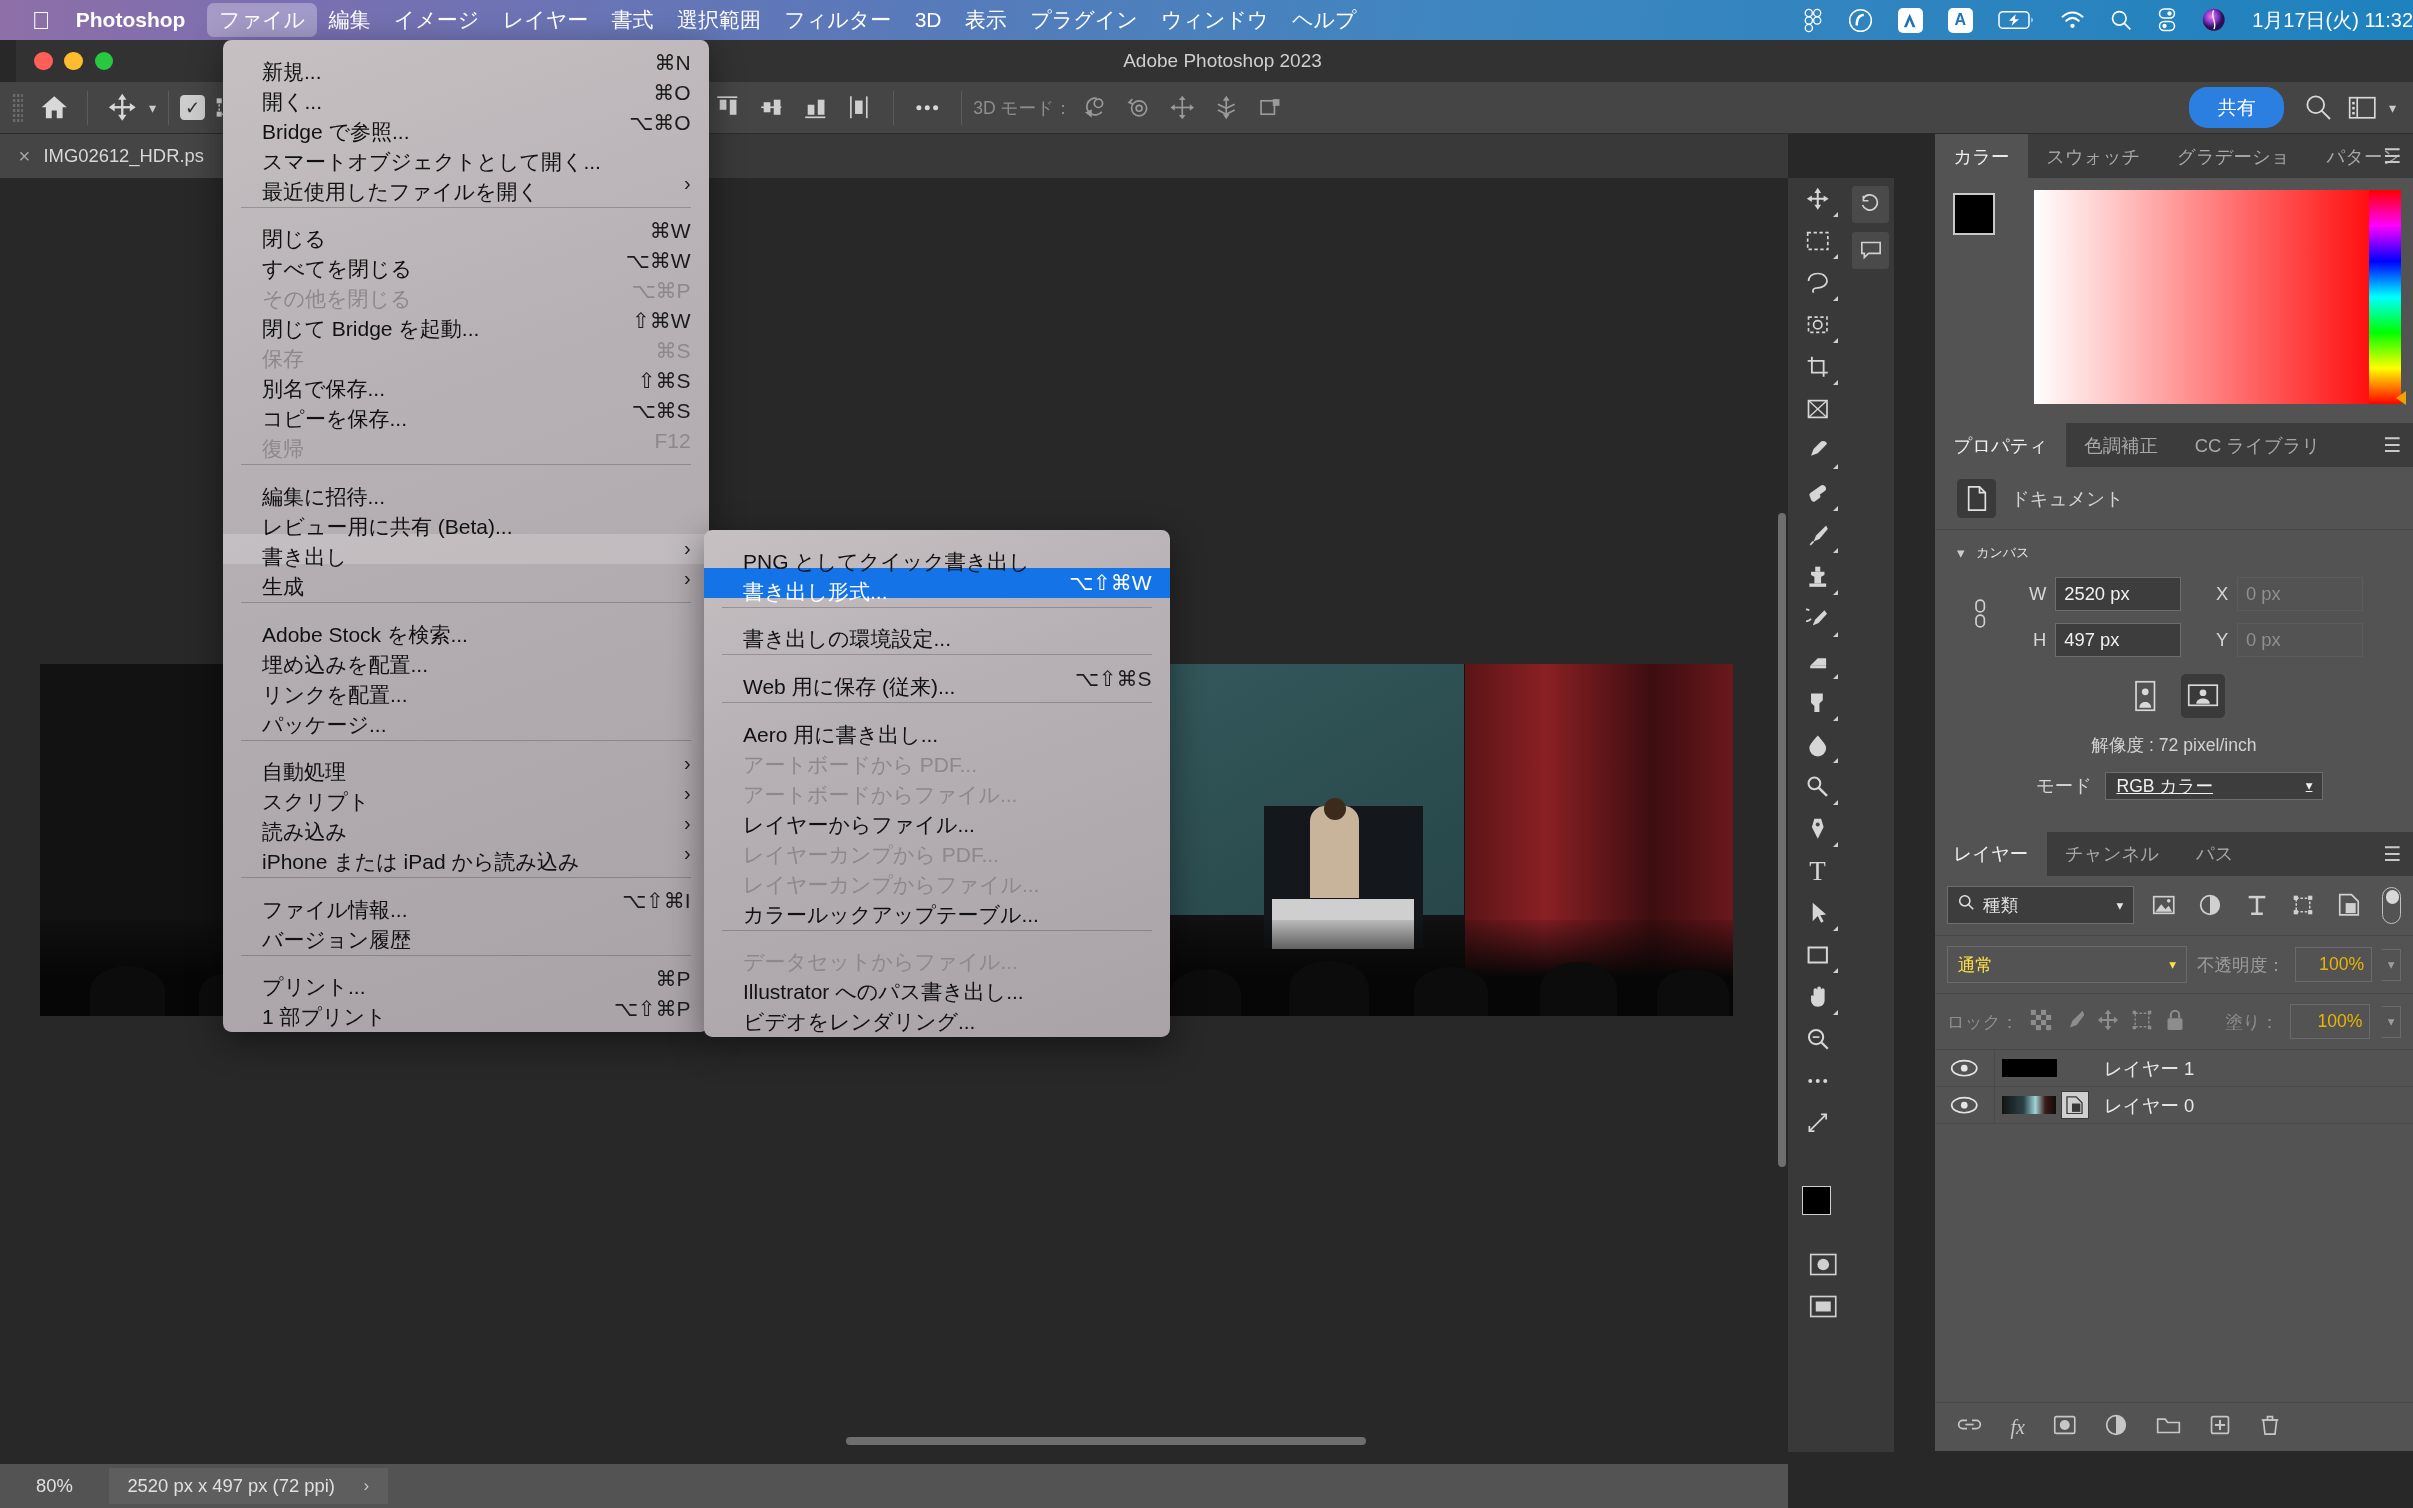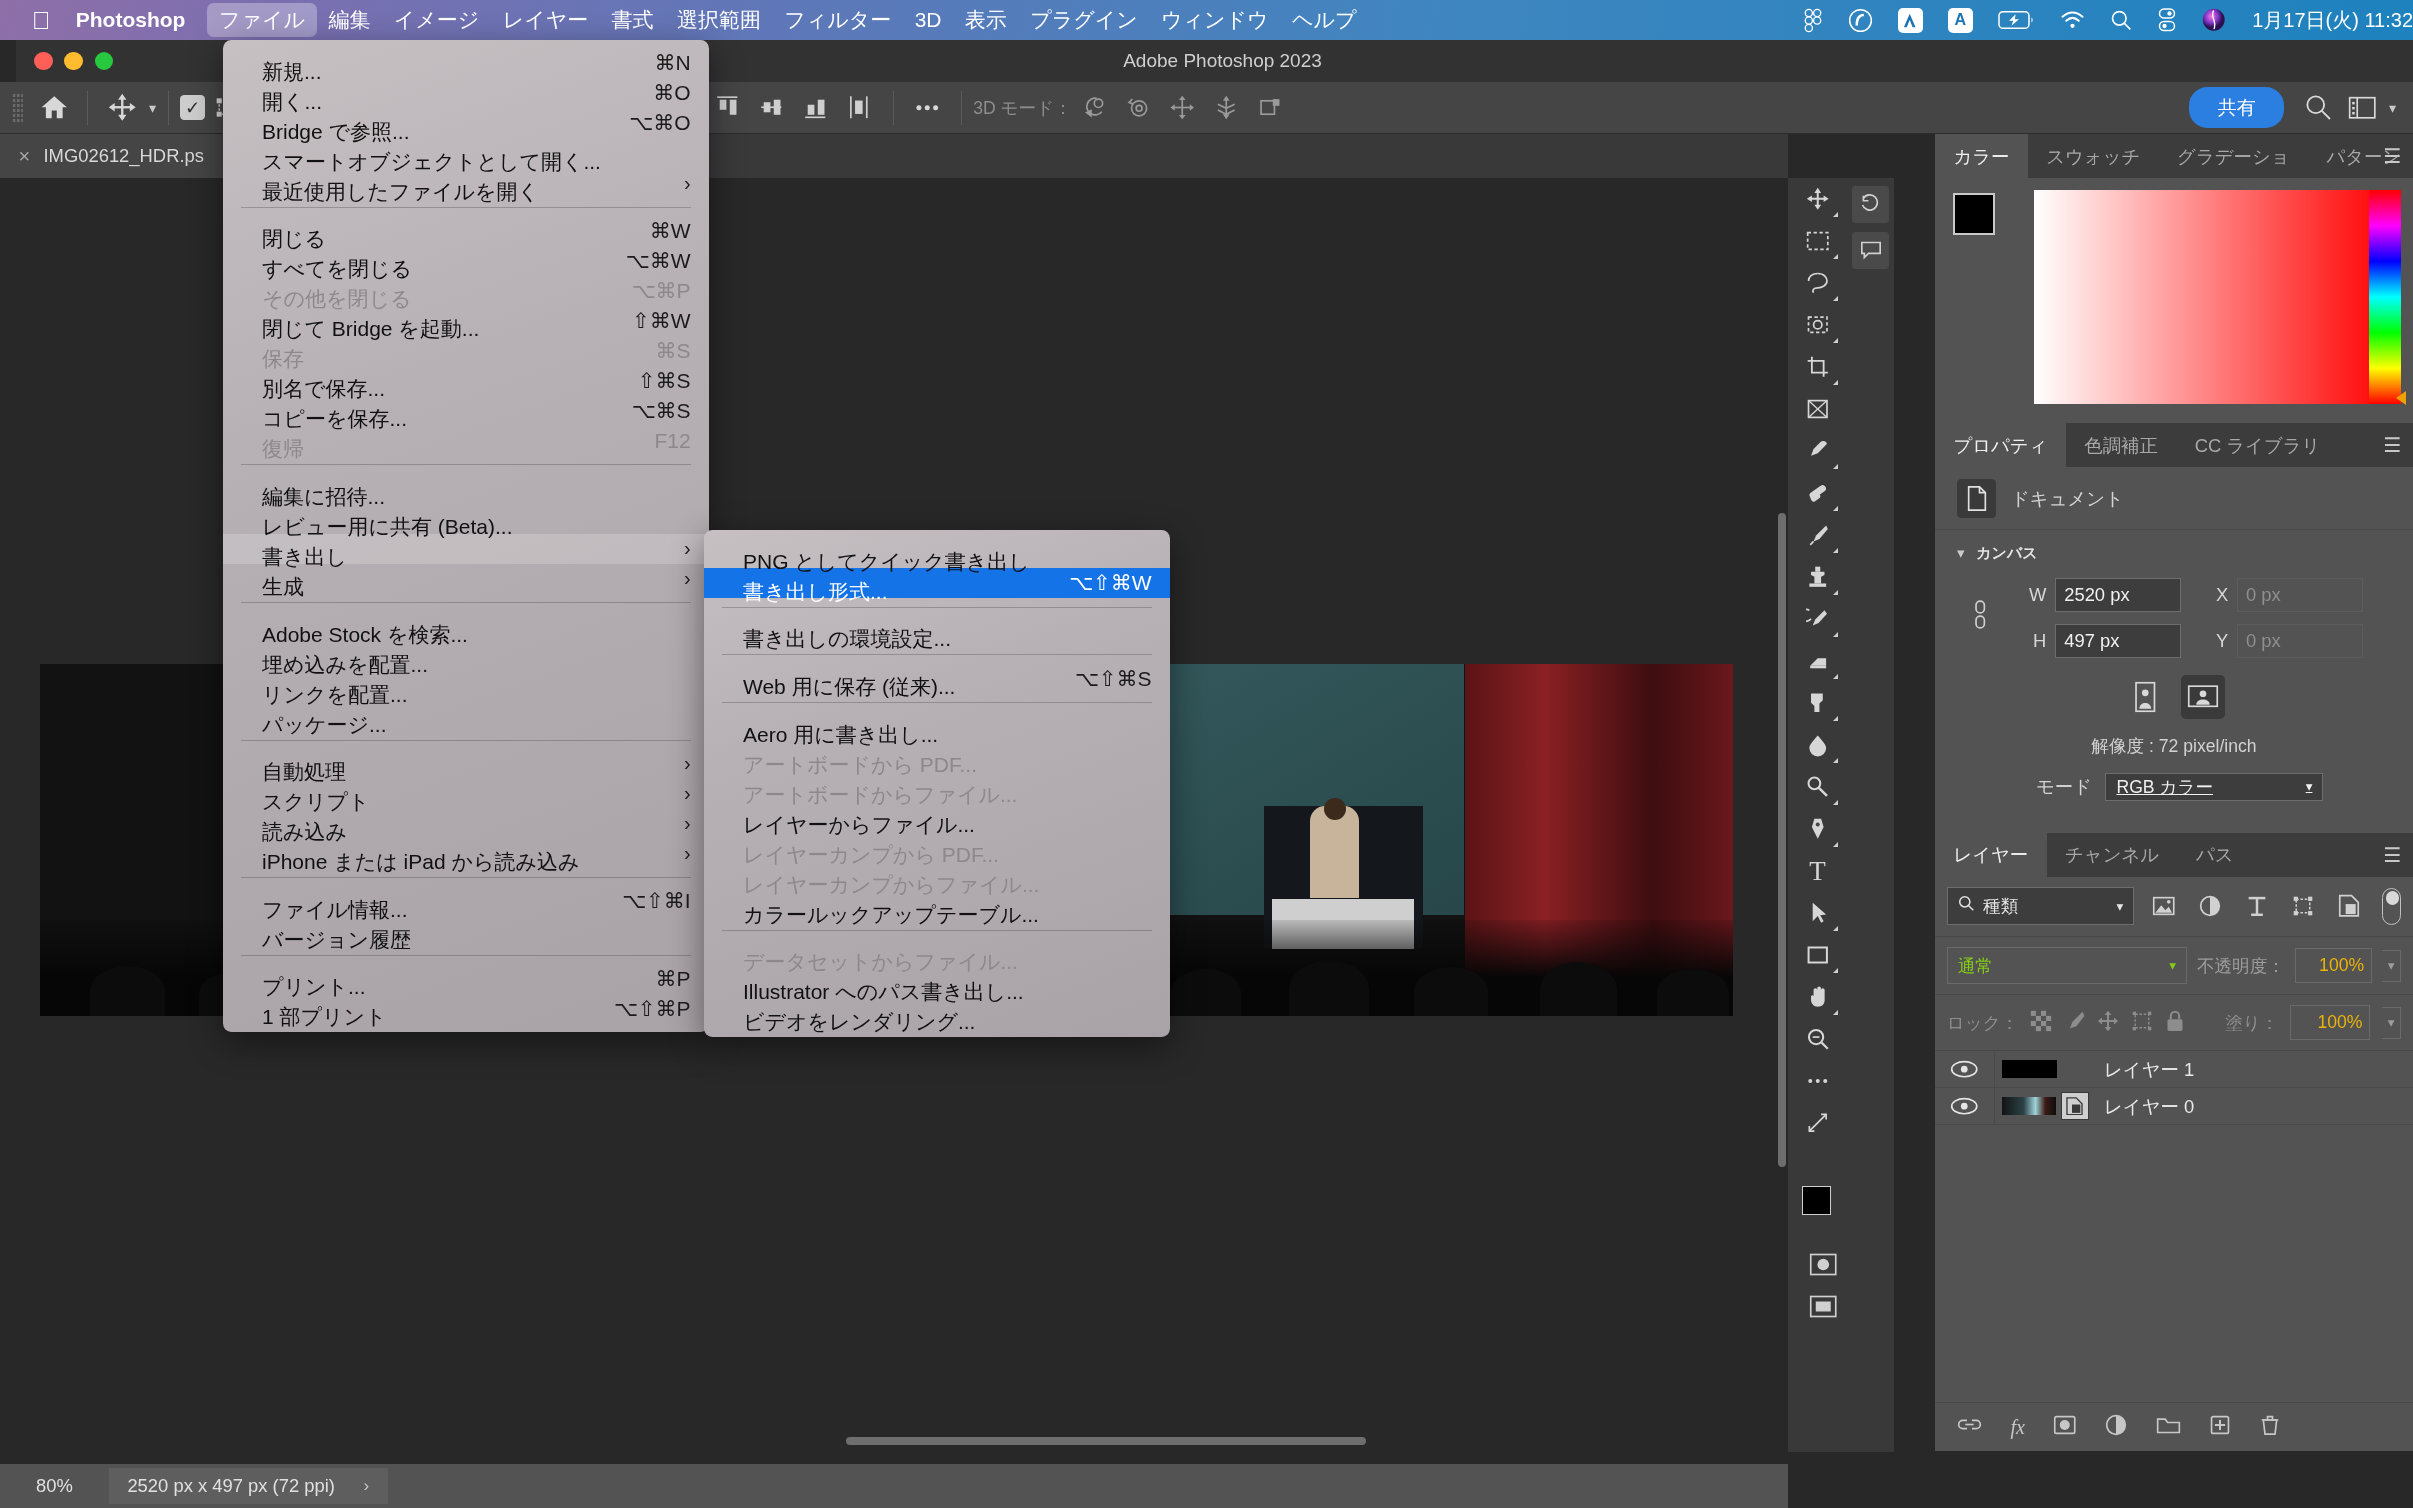--- a/index.html
+++ b/index.html
@@ -138,21 +138,21 @@
     border-top: 7.5px solid transparent; border-bottom: 7.5px solid transparent; border-right: 10px solid #f0a000; }
 
   .propbody { background: #535353; }
   .docrow { display: flex; align-items: center; gap: 15px; padding: 11.7px 0 11.7px 22px;
     border-bottom: 0.8px solid #484848; }
   .docicon { width: 39px; height: 39px; background: #3a3a3a; border-radius: 4.2px;
     display: flex; align-items: center; justify-content: center; }
   .docrow span.lbl { color: #d4d4d4; font-size: 18.4px; }
   .section { display: flex; align-items: center; gap: 11.7px; padding: 13.4px 0 8.4px 22px; }
   .section .chev { color: #cbcbcb; font-size: 15px; }
-  .section .stitle { color: #e4e4e4; font-size: 15px; font-weight: bold; }
+  .section .stitle { color: #e4e4e4; font-size: 13px; font-weight: normal; }
 
   .whxy { display: grid; grid-template-columns: 47px 34px 126px 39px 126px; row-gap: 11.7px;
     align-items: center; padding: 6.7px 0 0 22px; column-gap: 8.4px; }
   .linkico { grid-row: span 2; color: #cfcfcf; font-size: 23.5px; text-align: center; }
   .flbl { color: #d6d6d6; font-size: 18.4px; text-align: right; }
   .finput { background: #3d3d3d; border: 0.8px solid #6d6d6d; color: #f0f0f0;
     font-size: 18.4px; padding: 5px 8.4px; }
   .finput.dim { color: #8f8f8f; border-color: #5c5c5c; background: #535353; }
 
   .orientrow { display: flex; gap: 13.4px; justify-content: center; padding: 17px 0 3.4px 0; }
@@ -167,21 +167,21 @@
   .layerbody { background: #535353; }
   .filterrow { display: flex; align-items: center; gap: 13.4px; padding: 10px 11.7px; border-bottom: 0.8px solid #484848; }
   .kindsel { background: #3d3d3d; border: 0.8px solid #6d6d6d; color: #e6e6e6; font-size: 17.6px;
     padding: 5.9px 10px; width: 218px; display: flex; align-items: center; gap: 8.4px; }
   .kindsel .cv { margin-left: auto; }
   .filterico { color: #d0d0d0; width: 39px; height: 39px; display:flex; align-items:center; justify-content:center; }
   .toggleoval { width: 22px; height: 37px; border: 1.7px solid #c0c0c0; border-radius: 11.7px; position: relative; margin-left: 3.4px; }
   .toggleoval:after { content:''; position:absolute; left:2.5px; top:2.5px; width:13.4px; height:13.4px; background:#d8d8d8; border-radius:50%; }
 
   .blendrow { display: flex; align-items: center; gap: 10px; padding: 10px 11.7px; border-bottom: 0.8px solid #484848; }
-  .blendsel { background: #535353; border: 0.8px solid #6a6a6a; color: #84cc16; font-size: 17.6px;
+  .blendsel { background: #535353; border: 0.8px solid #6a6a6a; color: #fde047; font-size: 17.6px;
     padding: 5.9px 10px; width: 251px; display: flex; align-items: center; justify-content: space-between; font-family: Liberation Serif, serif; }
   .oplbl { color: #9d9d9d; font-size: 17.6px; white-space: nowrap; }
   .opbox { background: #535353; border: 0.8px solid #6a6a6a; color: #eab308; font-size: 17.6px;
     padding: 5.9px 6.7px; width: 80px; text-align: right; }
   .minicv { border: 0.8px solid #6a6a6a; border-left: none; color: #9d9d9d; font-size: 13.4px;
     padding: 7.5px 5.9px; }
 
   .lockrow { display: flex; align-items: center; gap: 11.7px; padding: 10px 11.7px; border-bottom: 0.8px solid #484848; }
   .lockrow .lk { color: #8d8d8d; font-size: 17.6px; }
 

